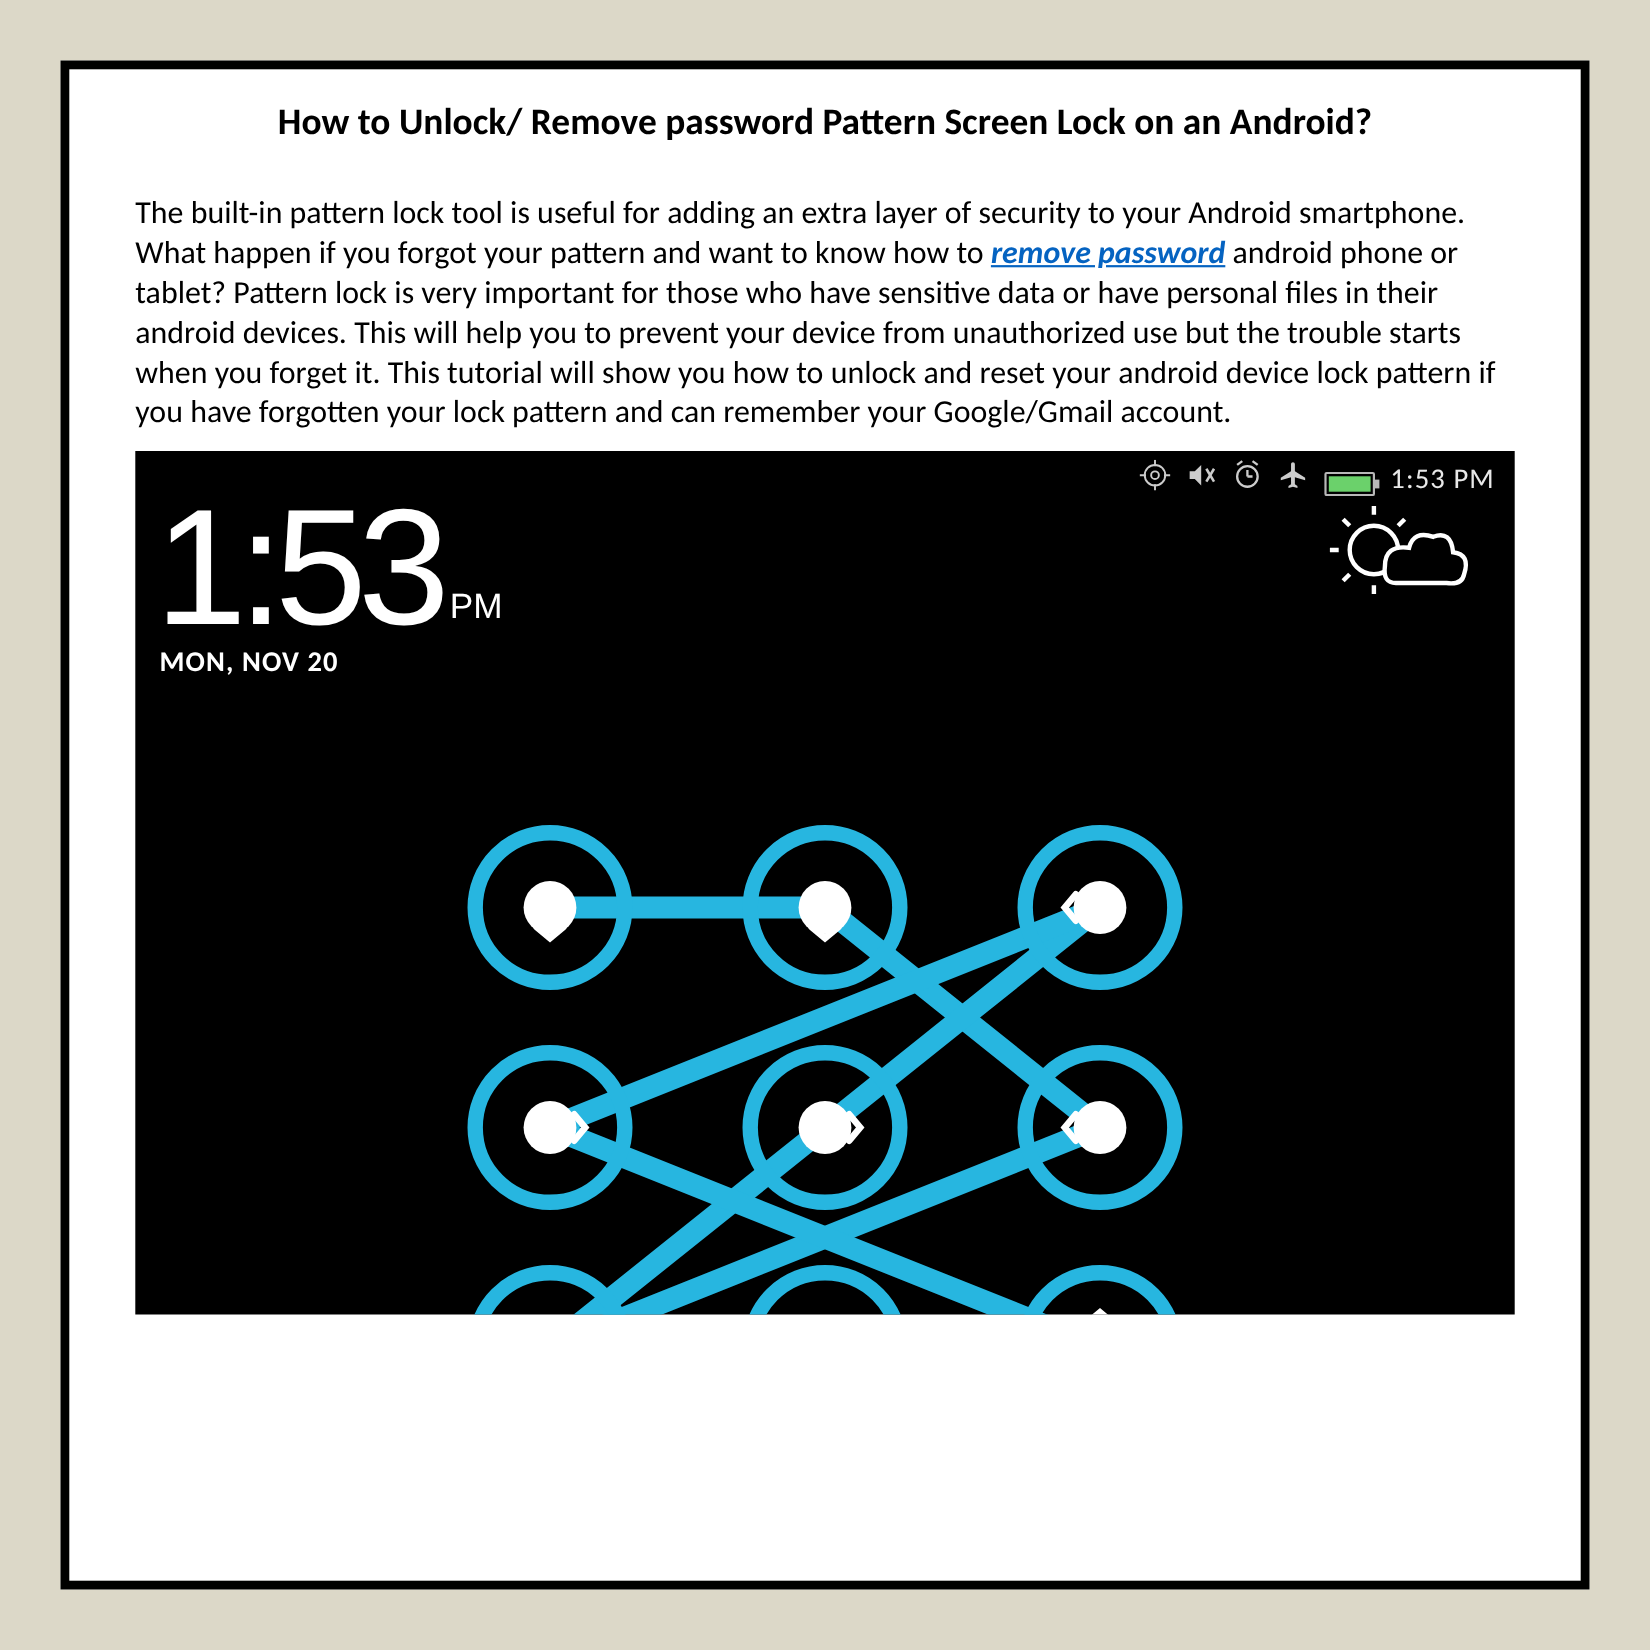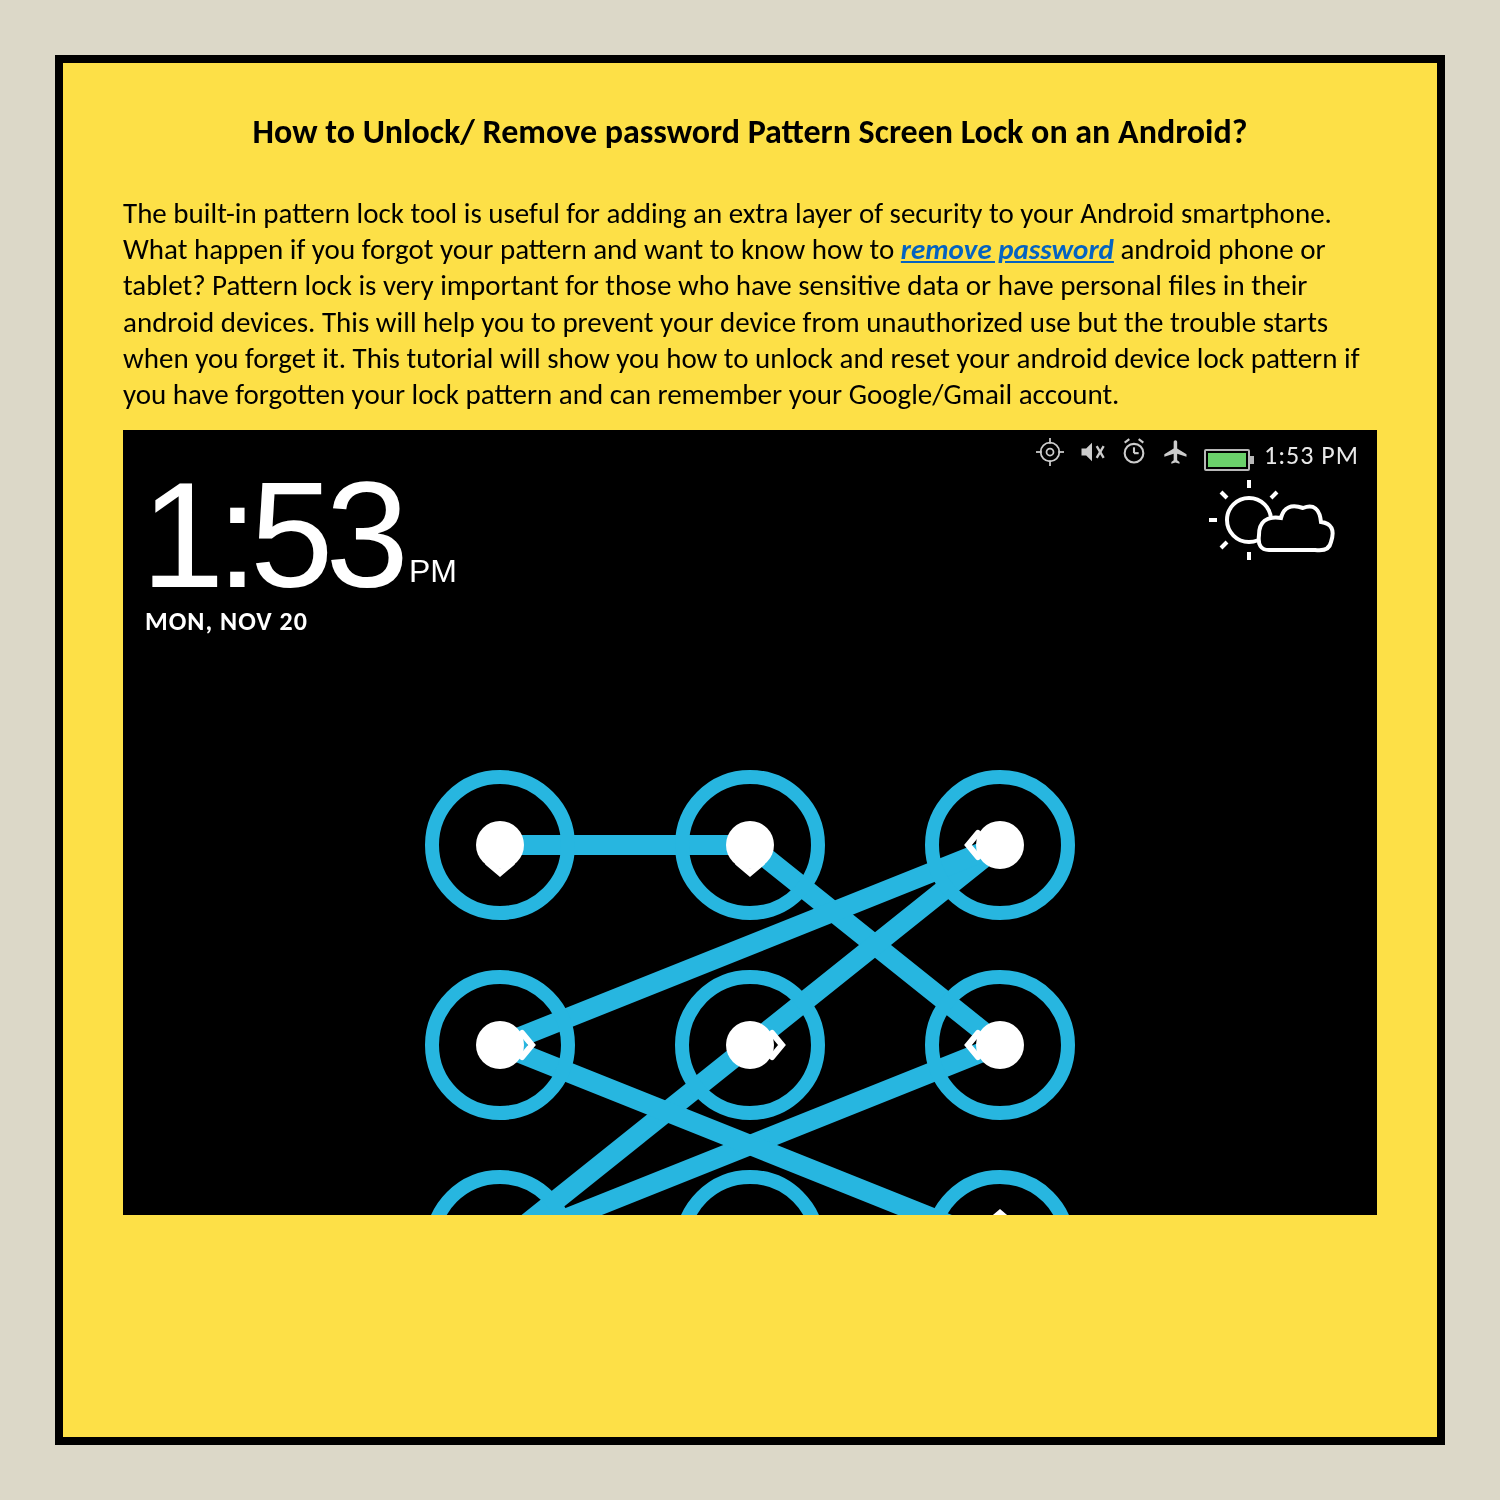--- a/index.html
+++ b/index.html
@@ -11,22 +11,22 @@
       background: #dcd8c8;
       width: 1500px;
       height: 1500px;
       font-family: Calibri, Arial, sans-serif;
       padding: 55px;
     }
     .page-frame {
       width: 100%;
       height: 100%;
       border: 8px solid #000;
-      background: #fde047;
-      padding: 46px 60px;
+      background: #ffffff;
+      padding: 26px 60px;
       overflow: hidden;
     }
     .title {
       font-size: 34px;
       font-weight: bold;
       text-align: center;
       color: #000;
       margin-bottom: 40px;
       line-height: 1.35;
     }

